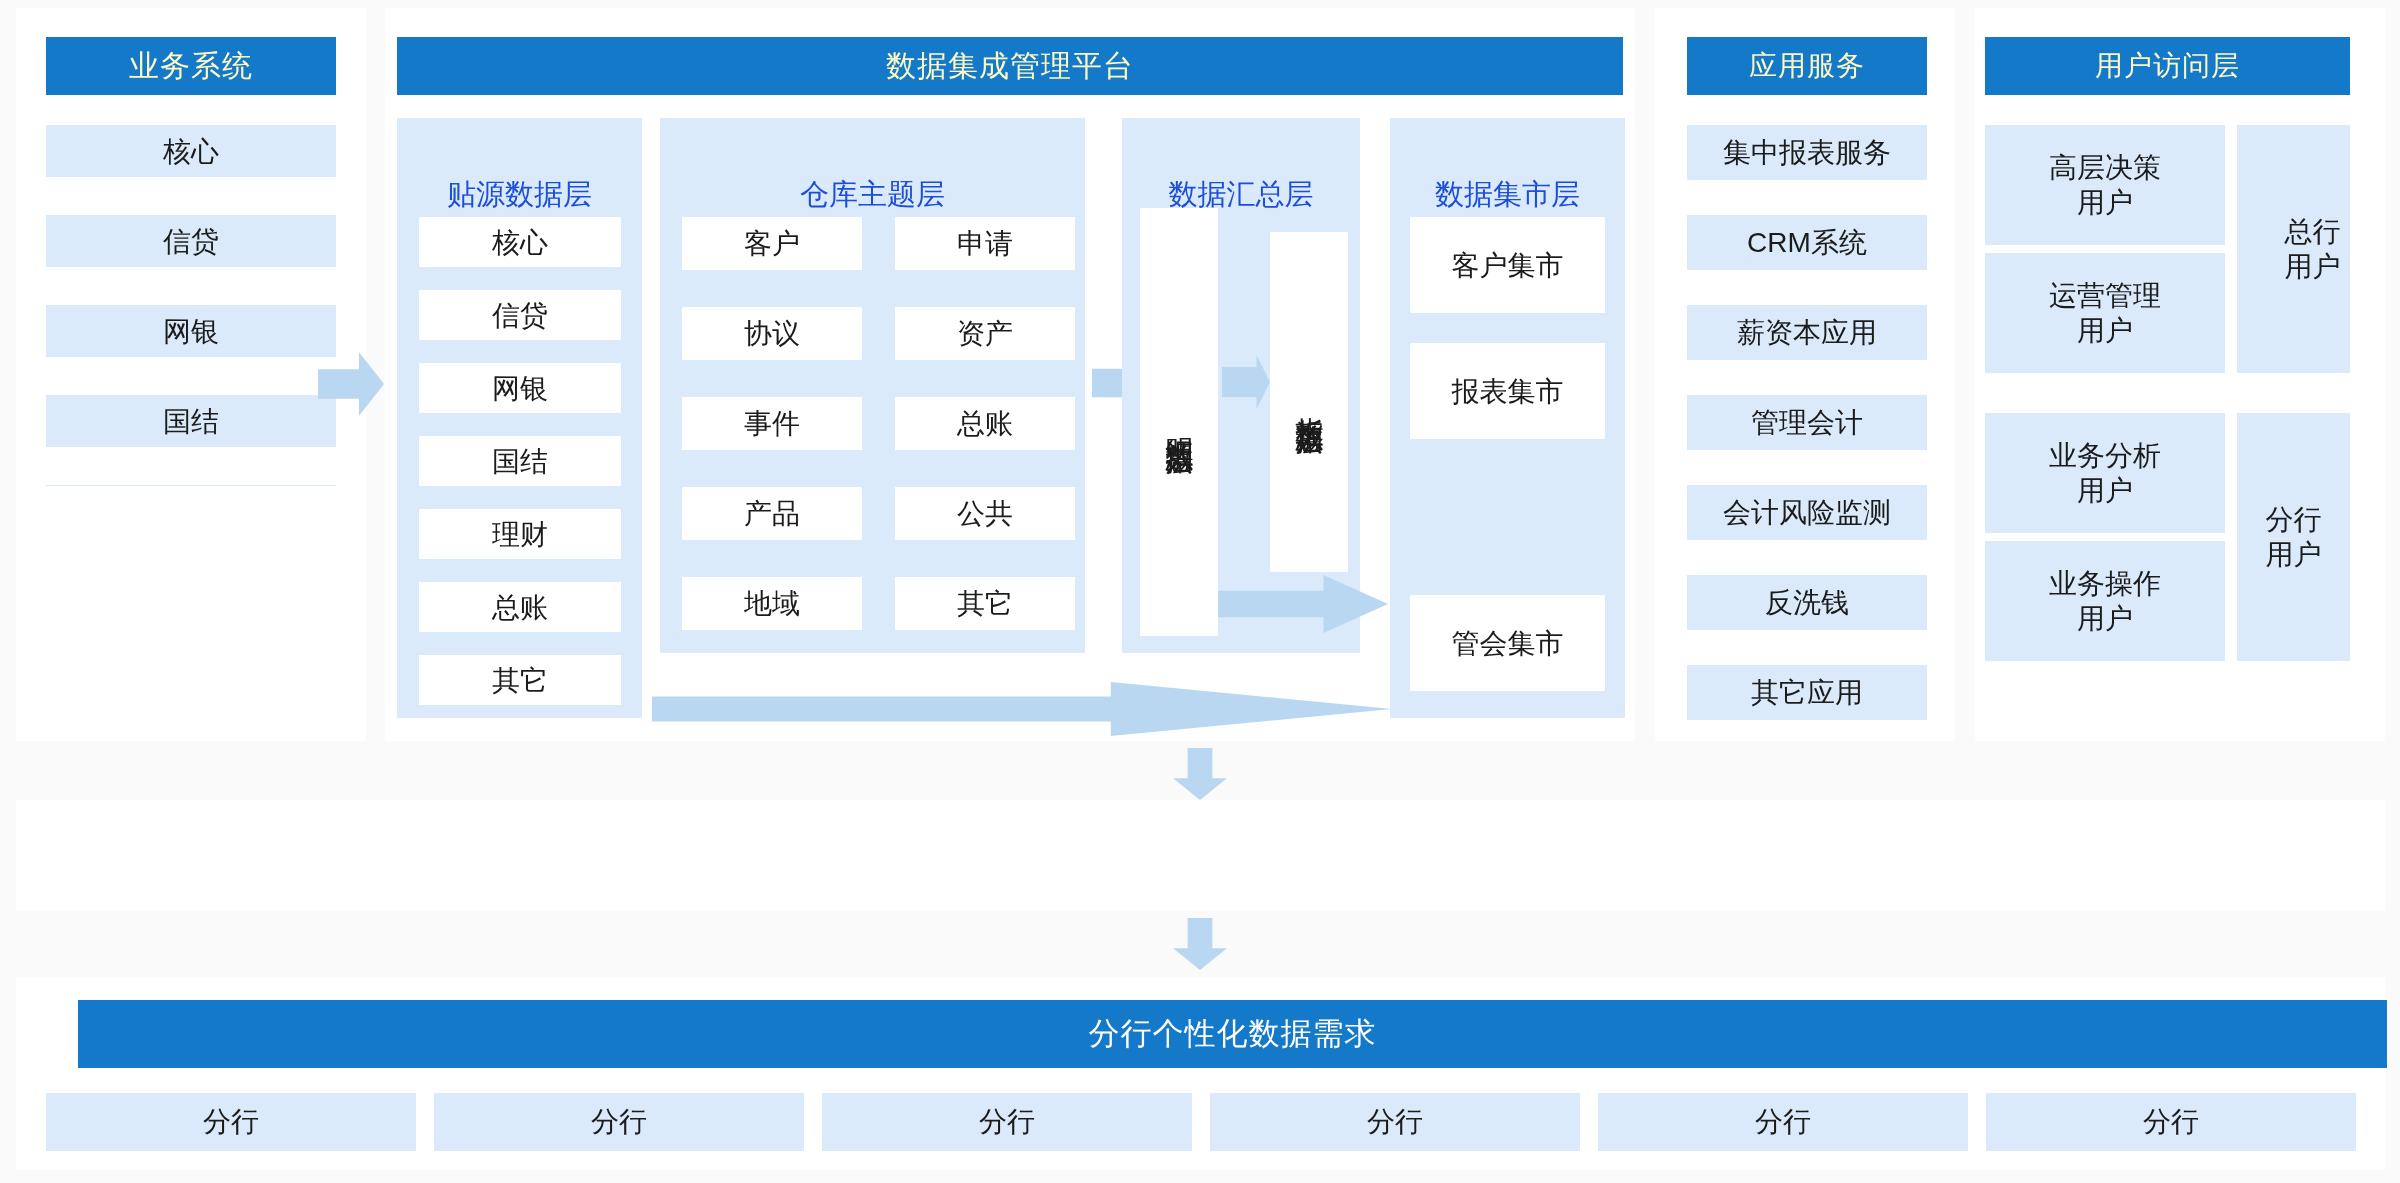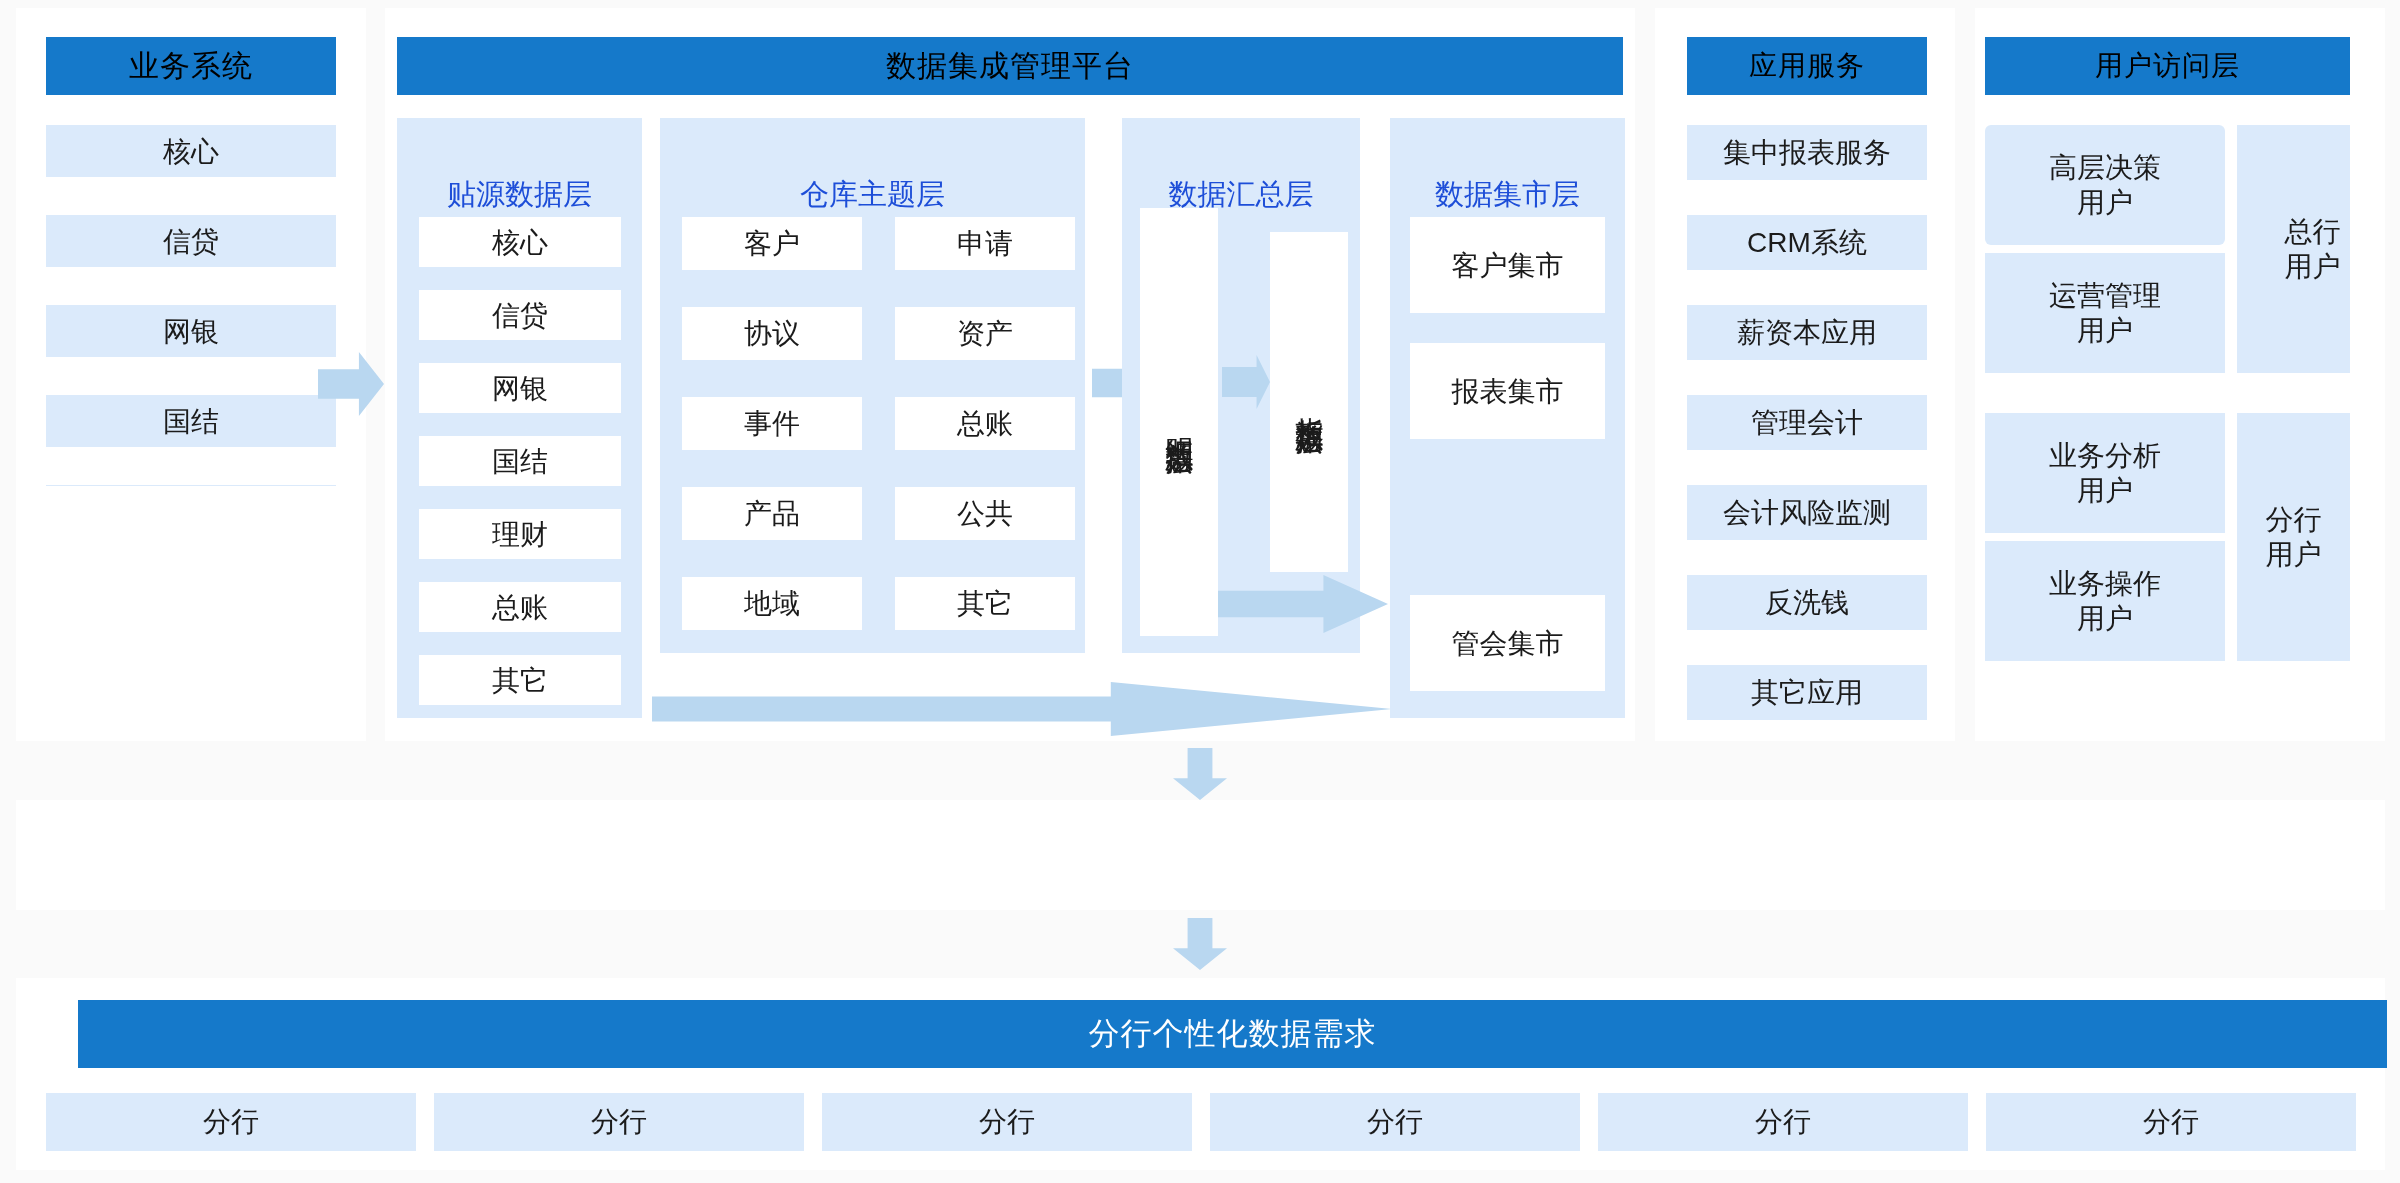--- a/index.html
+++ b/index.html
@@ -13,21 +13,21 @@
   .stage{position:relative;width:2400px;height:1183px;}
 
   
   .panel{
     position:absolute;
     background:#ffffff;
     box-sizing:border-box;
   }
   .hdr{
     background:#1579ca;
-    color:#000000;
+    color:#fef9c3;
     display:flex;align-items:center;justify-content:center;
     font-size:30px;
     letter-spacing:1px;
     box-sizing:border-box;
   }
   .hdr.small{font-size:28px;}
   .tile{
     background:#dbeafb;
     display:flex;align-items:center;justify-content:center;
     text-align:center;
@@ -184,21 +184,21 @@
   <div class="tile" style="position:absolute;left:1687px;top:305px;width:240px;height:55px;">薪资本应用</div>
   <div class="tile" style="position:absolute;left:1687px;top:395px;width:240px;height:55px;">管理会计</div>
   <div class="tile" style="position:absolute;left:1687px;top:485px;width:240px;height:55px;">会计风险监测</div>
   <div class="tile" style="position:absolute;left:1687px;top:575px;width:240px;height:55px;">反洗钱</div>
   <div class="tile" style="position:absolute;left:1687px;top:665px;width:240px;height:55px;">其它应用</div>
 
   <div class="panel" style="left:1975px;top:8px;width:410px;height:733px;"></div>
 
   <div class="hdr small" style="position:absolute;left:1985px;top:37px;width:365px;height:58px;">用户访问层</div>
 
-  <div class="tile" style="position:absolute;left:1985px;top:125px;width:240px;height:120px;white-space:pre-line;border-radius:6px;">高层决策
+  <div class="tile" style="position:absolute;left:1985px;top:125px;width:240px;height:120px;white-space:pre-line;">高层决策
 用户</div>
   <div class="tile" style="position:absolute;left:1985px;top:253px;width:240px;height:120px;white-space:pre-line;">运营管理
 用户</div>
   <div class="tile" style="position:absolute;left:1985px;top:413px;width:240px;height:120px;white-space:pre-line;">业务分析
 用户</div>
   <div class="tile" style="position:absolute;left:1985px;top:541px;width:240px;height:120px;white-space:pre-line;">业务操作
 用户</div>
 
   <div class="tile" style="position:absolute;left:2237px;top:125px;width:113px;height:248px;white-space:pre-line;padding-left:38px;">总行
 用户</div>

